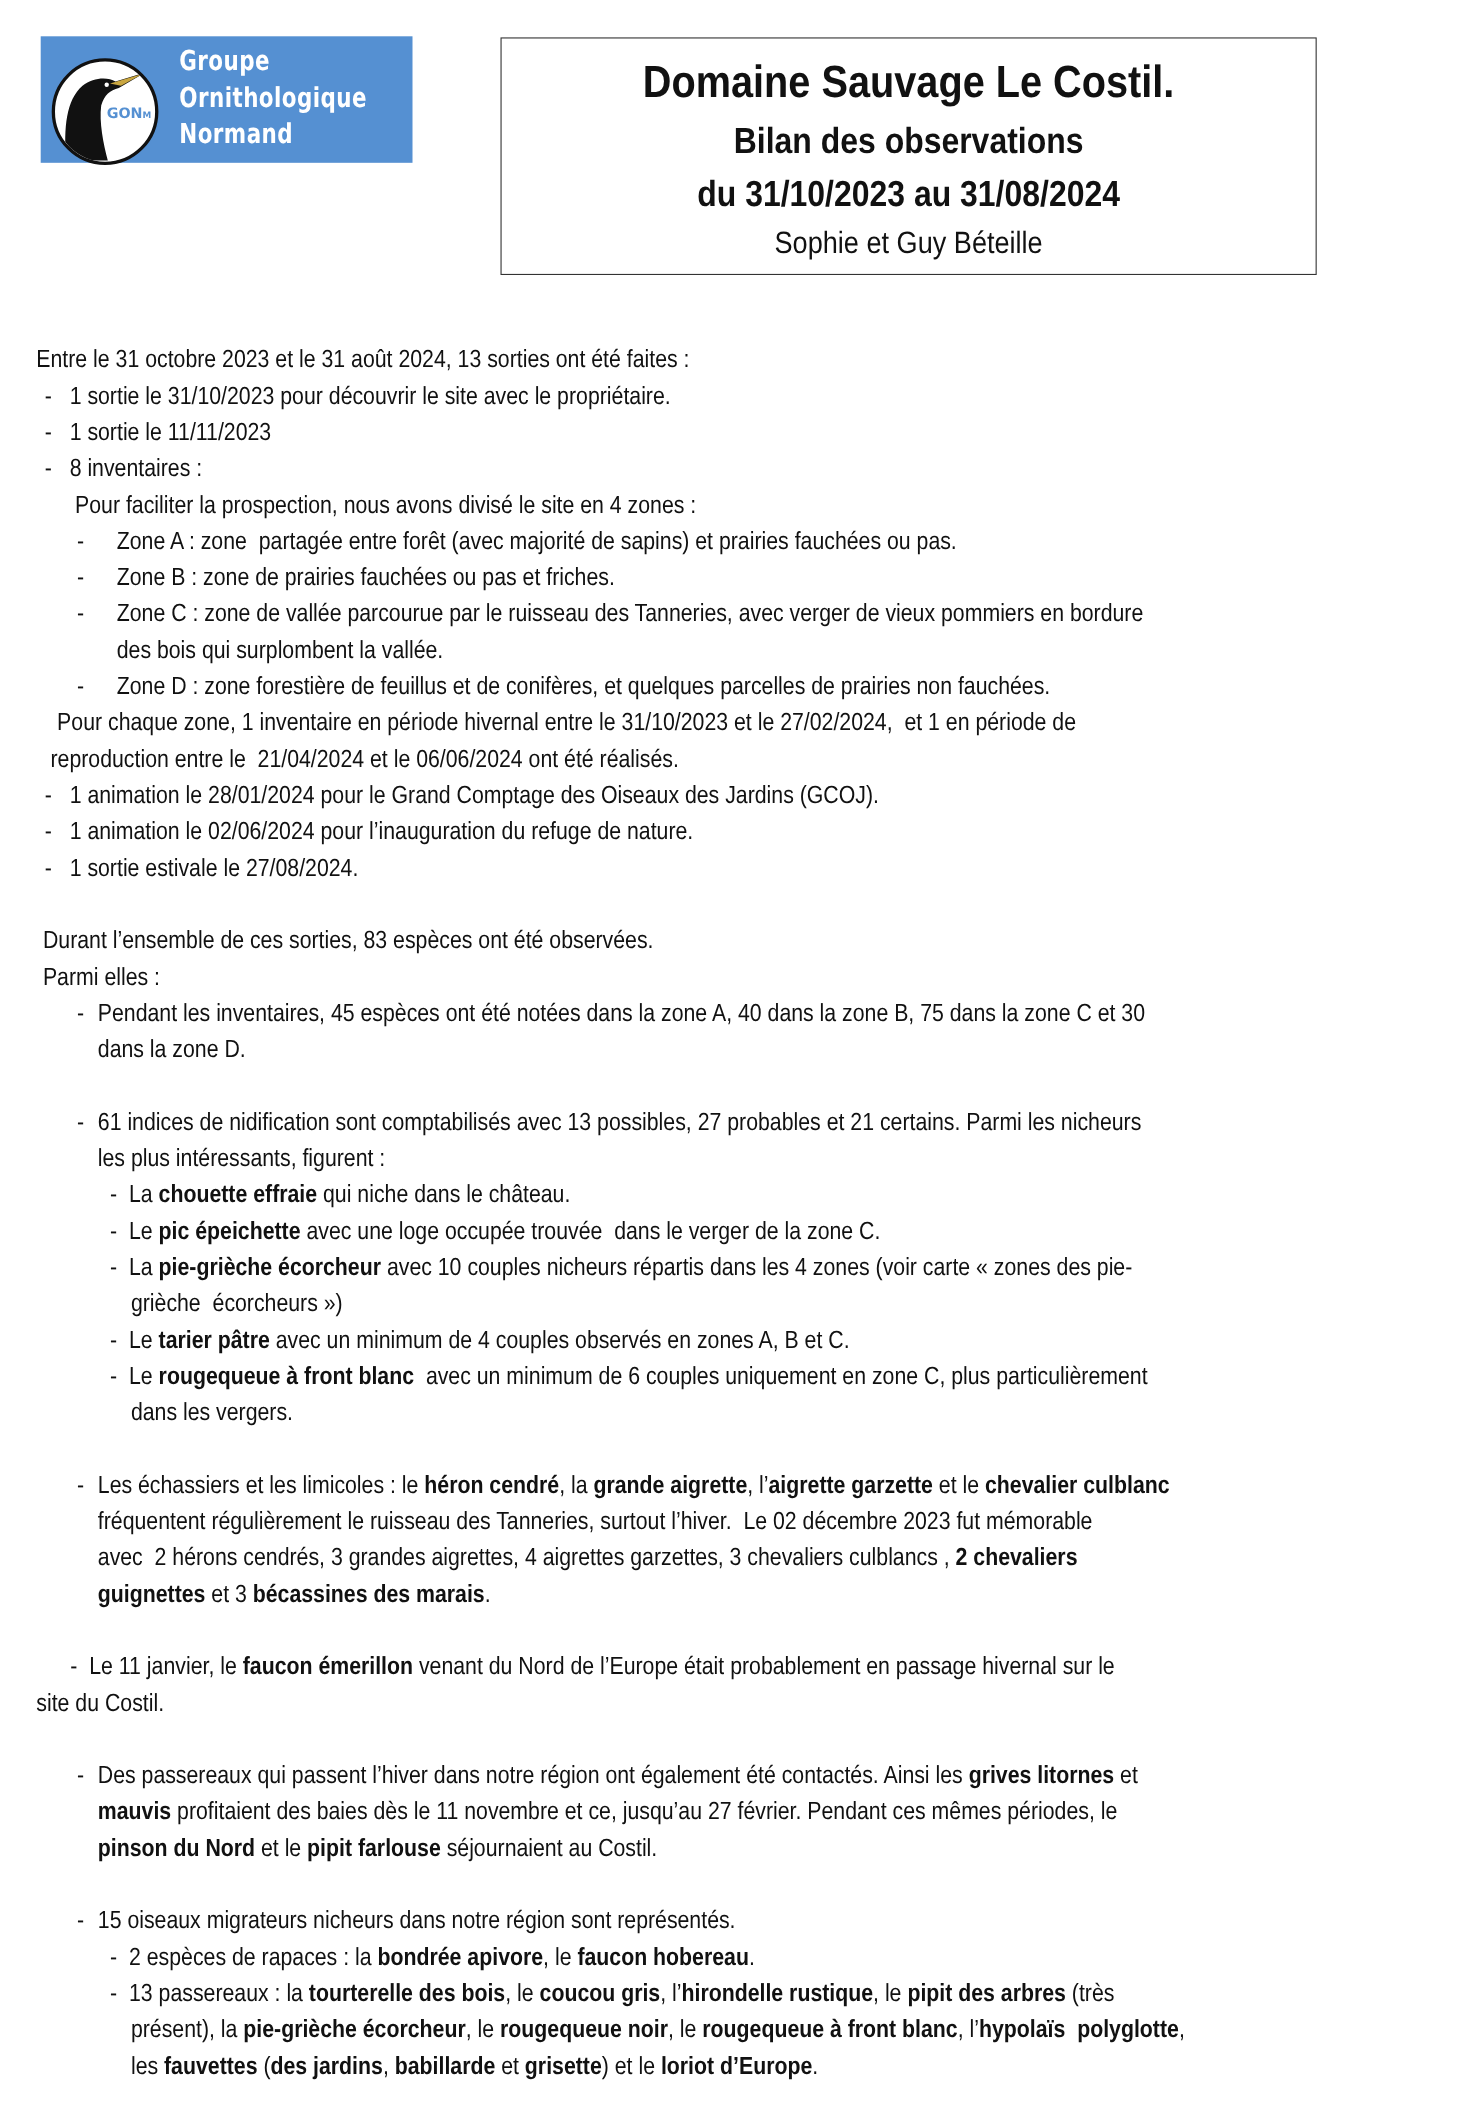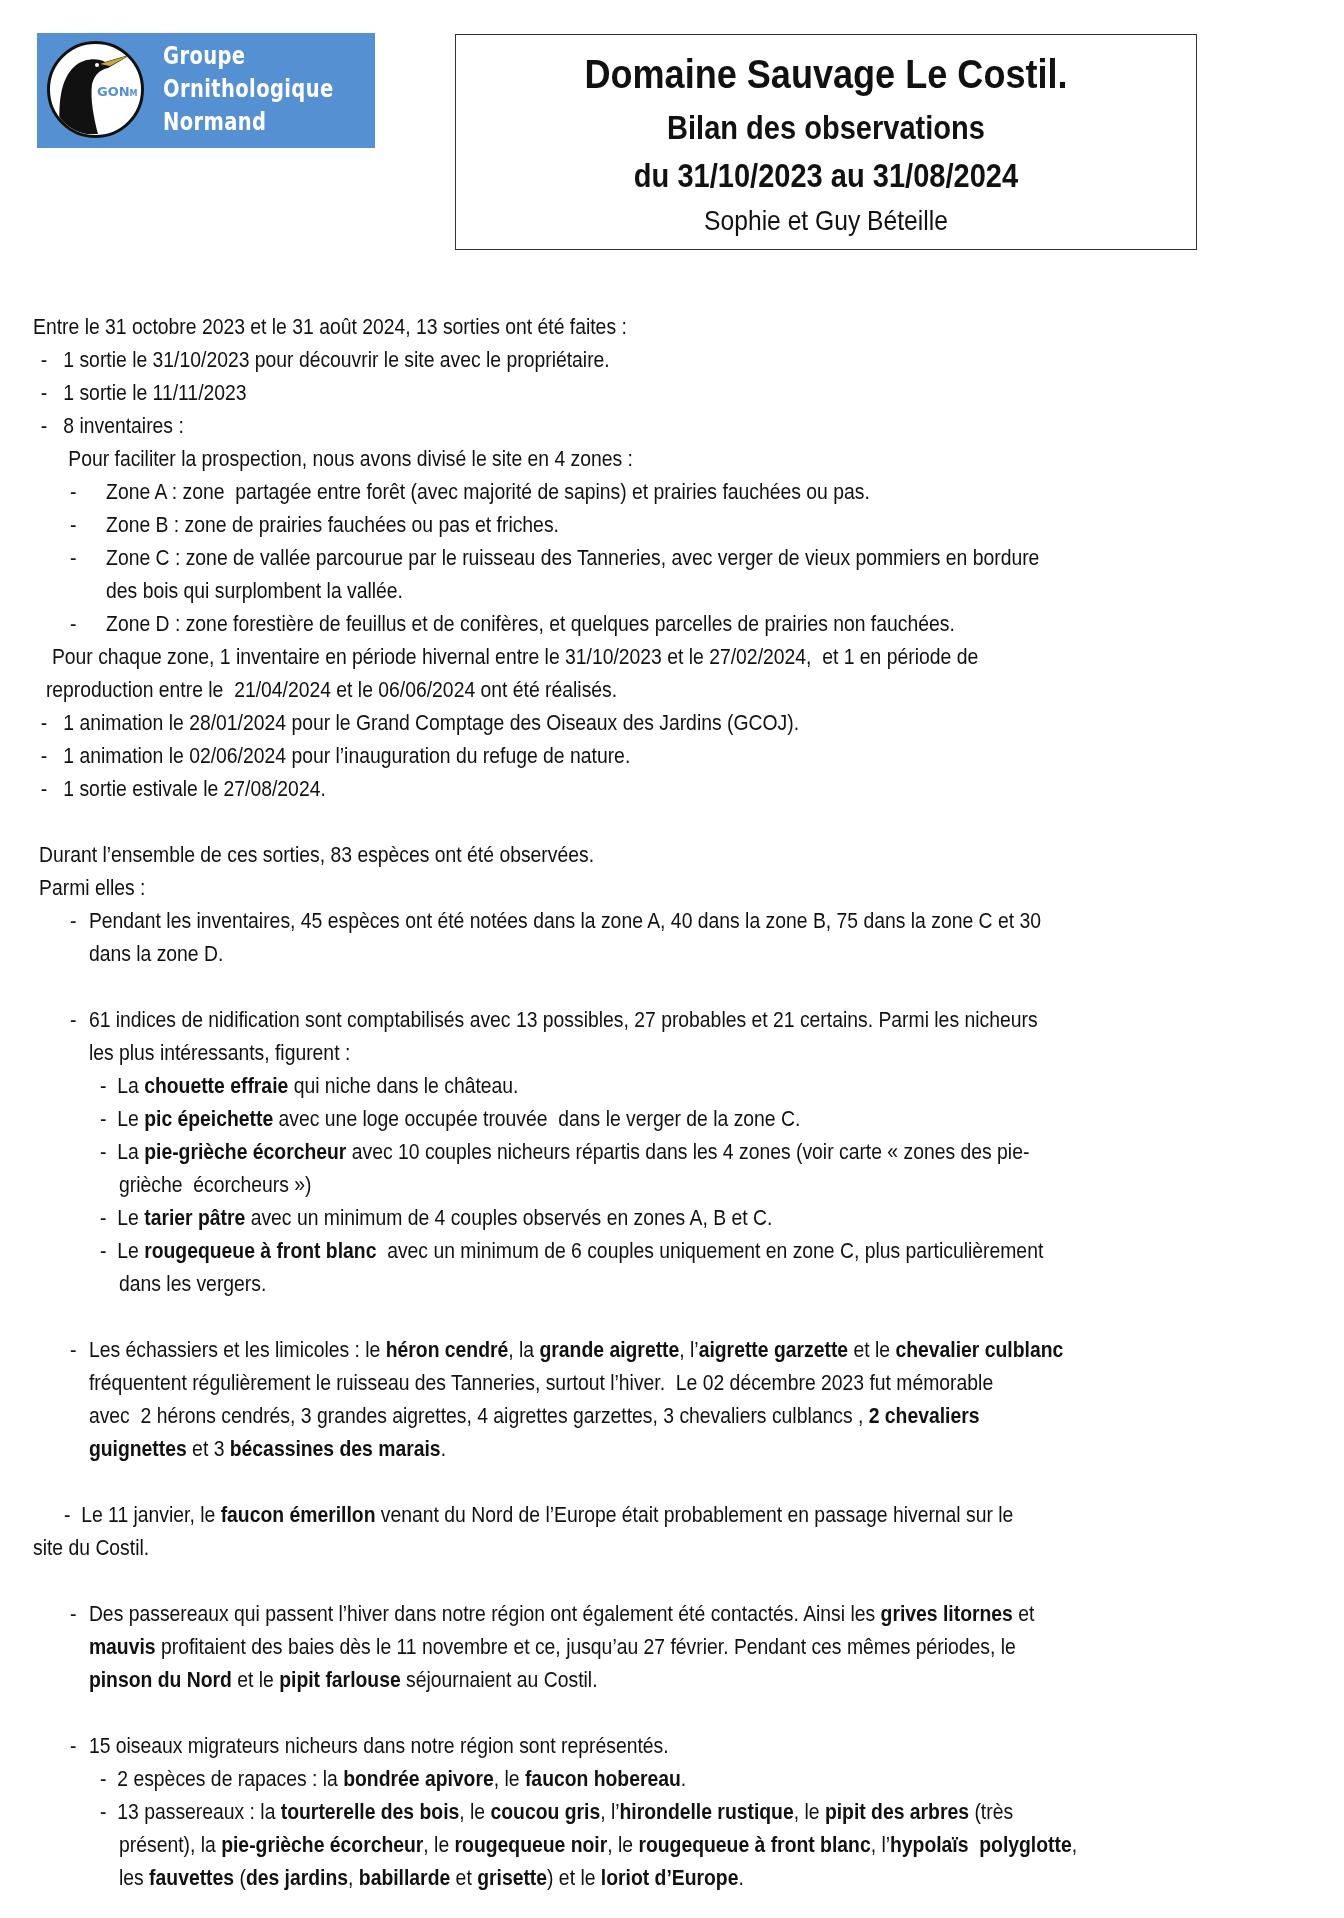--- a/index.html
+++ b/index.html
@@ -1,20 +1,20 @@
 <!DOCTYPE html>
 <html><head>
 <meta charset="utf-8">
 <style>
   html, body { margin: 0; padding: 0; background: #ffffff; }
   body { width: 1344px; height: 1918px; position: relative; overflow: hidden;
          font-family: "Liberation Sans", "DejaVu Sans", sans-serif; color: #111; }
   .logo { position: absolute; left: 37px; top: 33px; width: 338px; height: 115px;
           background: #5590d2; }
-  .logo-circle { position: absolute; left: 10px; top: 8px; width: 97px; height: 97px;
+  .logo-circle { position: absolute; left: 10px; top: 20px; width: 97px; height: 97px;
           border-radius: 50%; background: #fff; border: 3px solid #111; box-sizing: border-box; overflow: hidden; }
   .logo-text { position: absolute; left: 126px; top: 6px; color: #fff; font-weight: bold;
           font-family: "DejaVu Sans", sans-serif; font-size: 25px; line-height: 33px;
           transform: scaleX(0.78); transform-origin: left top; letter-spacing: 0.5px; }
   .gonm { position: absolute; left: 47px; top: 40px; color: #5590d2; font-weight: bold;
           font-family: "DejaVu Sans", sans-serif; font-size: 13px; }
   .gonm small { font-size: 8px; }
   .title-box { position: absolute; left: 455px; top: 34px; width: 742px; height: 216px;
           border: 1.5px solid #333; box-sizing: border-box; text-align: center; }
   .t1 { position: absolute; left: 0; right: 0; top: 16px; font-size: 41px; font-weight: bold; }

